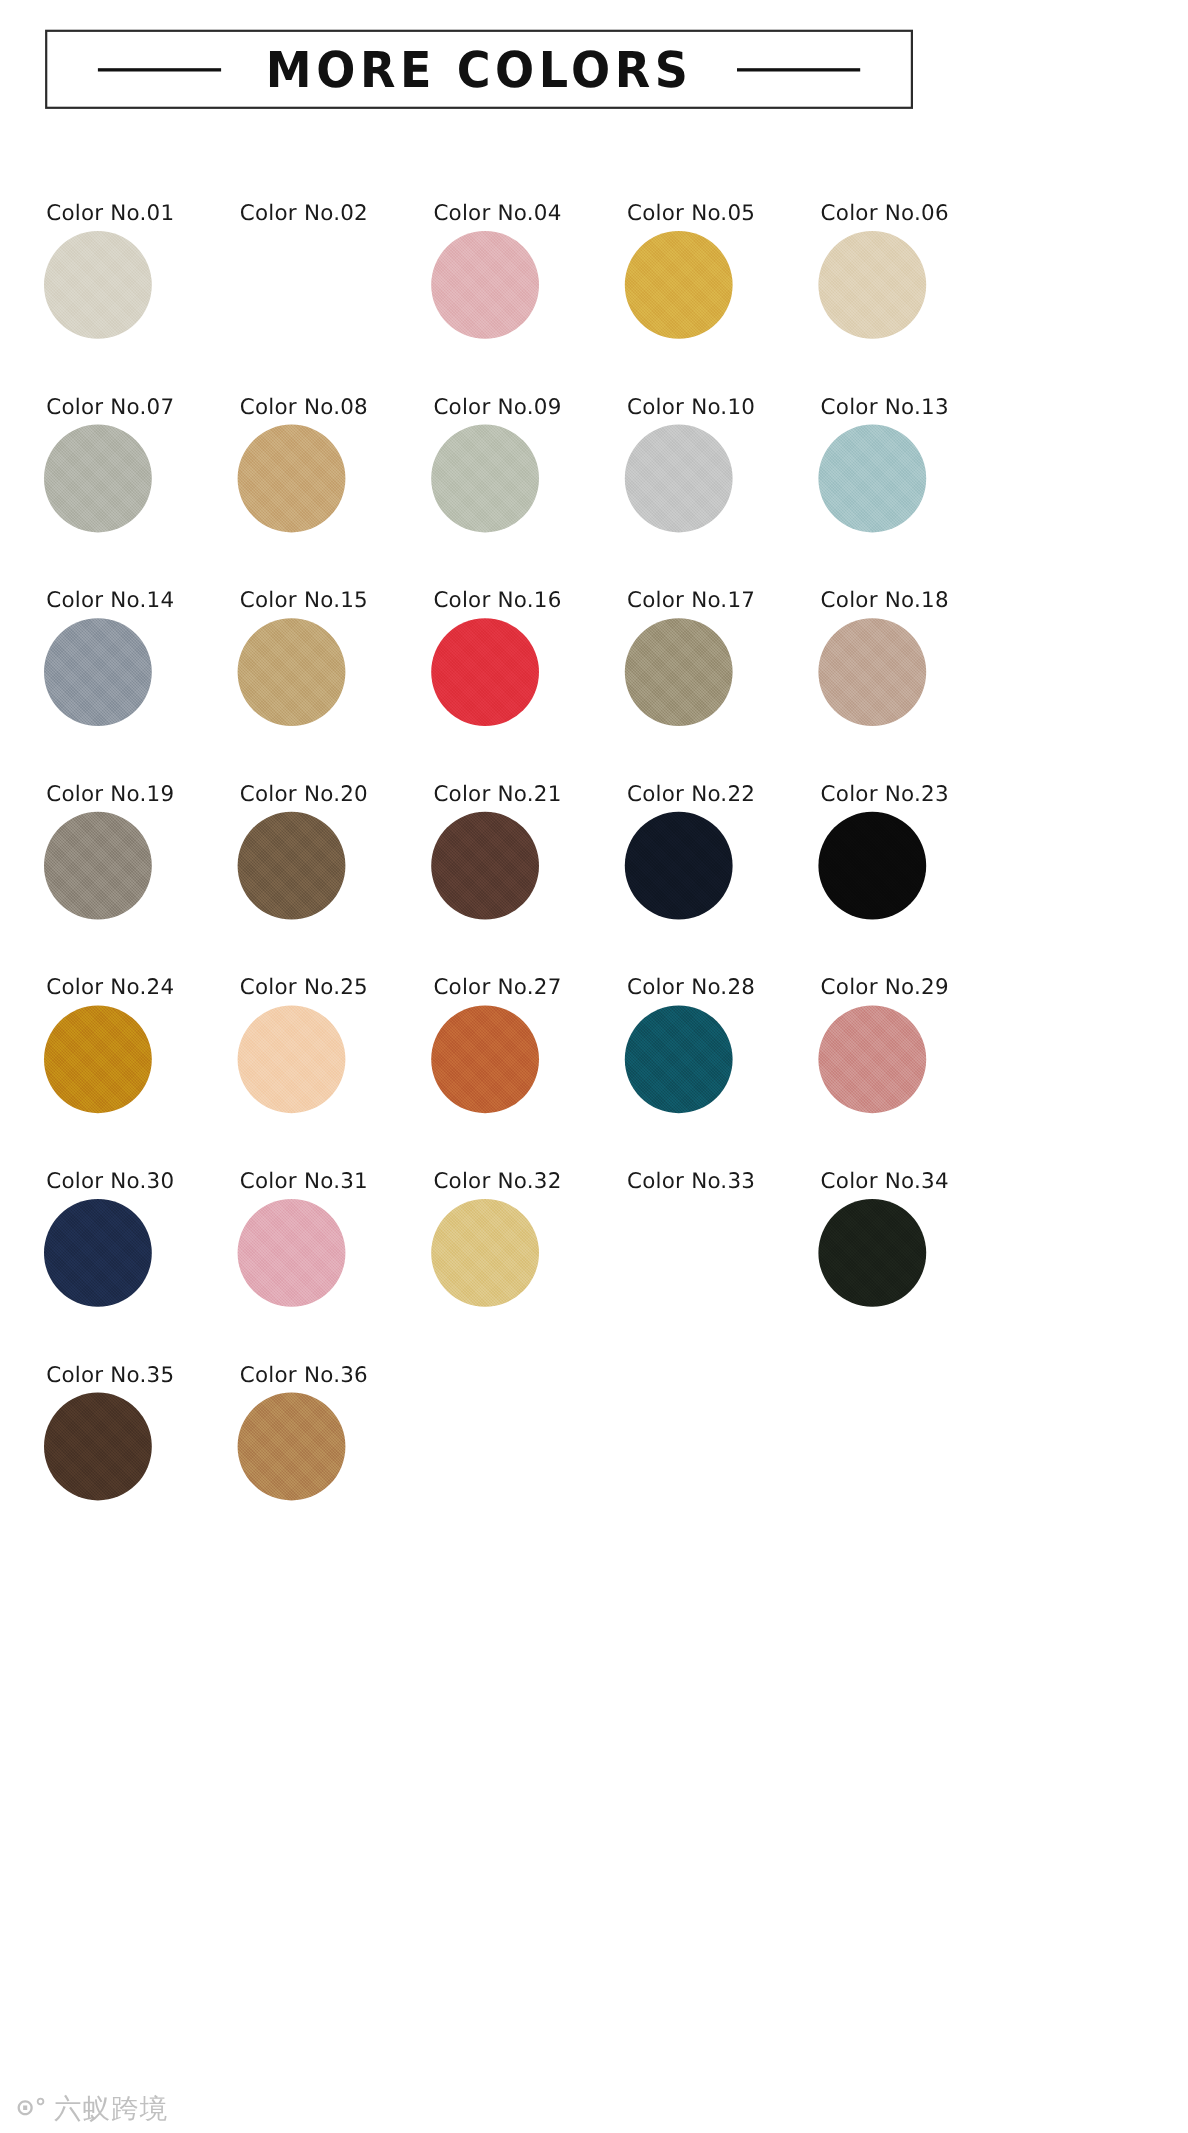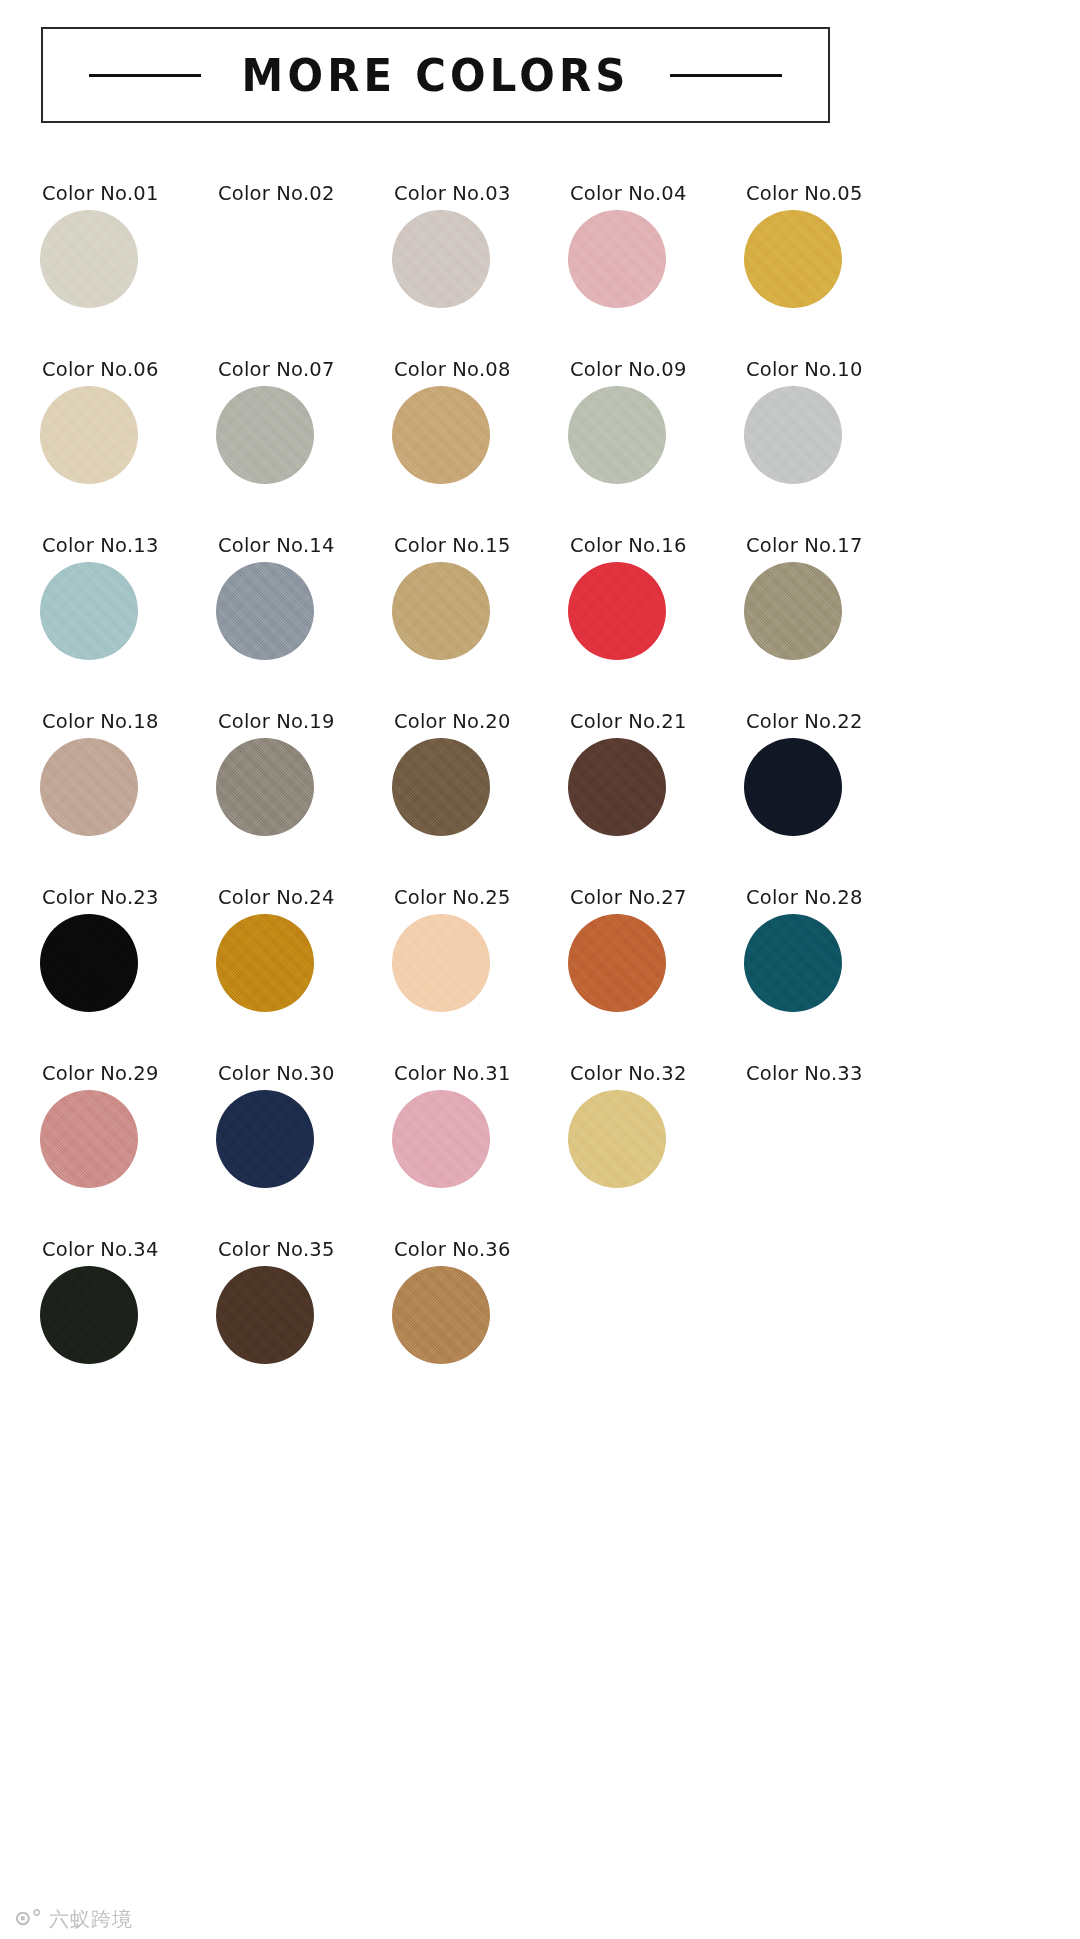--- a/index.html
+++ b/index.html
@@ -14,21 +14,21 @@
     font-family: "DejaVu Sans", "Liberation Sans", sans-serif;
     overflow: hidden;
   }
 
   
   .header-box {
     position: absolute;
     left: 41px;
     top: 27px;
     width: 789px;
-    height: 96px;
+    height: 72px;
     border: 2px solid #2b2b2b;
     box-sizing: border-box;
     display: flex;
     align-items: center;
     justify-content: center;
     gap: 26px;
   }
   .rule {
     width: 112px;
     height: 3px;
@@ -109,21 +109,21 @@
     gap: 7px;
     opacity: 0.55;
   }
   .wm-mark {
     font-size: 21px;
     color: #8d8d8d;
     line-height: 1;
     font-weight: 700;
   }
   .wm-text {
-    font-size: 20px;
+    font-size: 25px;
     color: #8d8d8d;
     letter-spacing: 1px;
     line-height: 1;
   }
 </style>
 </head>
 <body>
 
 <div class="header-box">
   <div class="rule"></div>
@@ -134,24 +134,20 @@
 <div class="swatch-grid">
     <div class="swatch-cell">
       <div class="swatch-label">Color No.01</div>
       <div class="swatch-dot" style="background: rgb(214, 210, 196);"></div>
     </div>
     <div class="swatch-cell">
       <div class="swatch-label">Color No.02</div>
       <div class="swatch-dot empty"></div>
     </div>
     <div class="swatch-cell">
-      <div class="swatch-label">Color No.03</div>
-      <div class="swatch-dot" style="background: rgb(207, 198, 191);"></div>
-    </div>
-    <div class="swatch-cell">
       <div class="swatch-label">Color No.04</div>
       <div class="swatch-dot" style="background: rgb(224, 176, 180);"></div>
     </div>
     <div class="swatch-cell">
       <div class="swatch-label">Color No.05</div>
       <div class="swatch-dot" style="background: rgb(214, 172, 66);"></div>
     </div>
     <div class="swatch-cell">
       <div class="swatch-label">Color No.06</div>
       <div class="swatch-dot" style="background: rgb(222, 208, 180);"></div>

